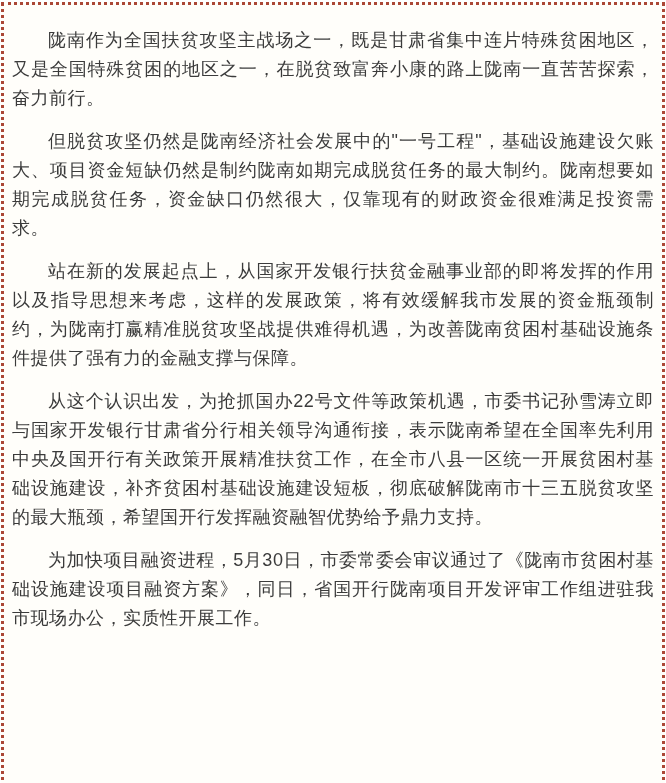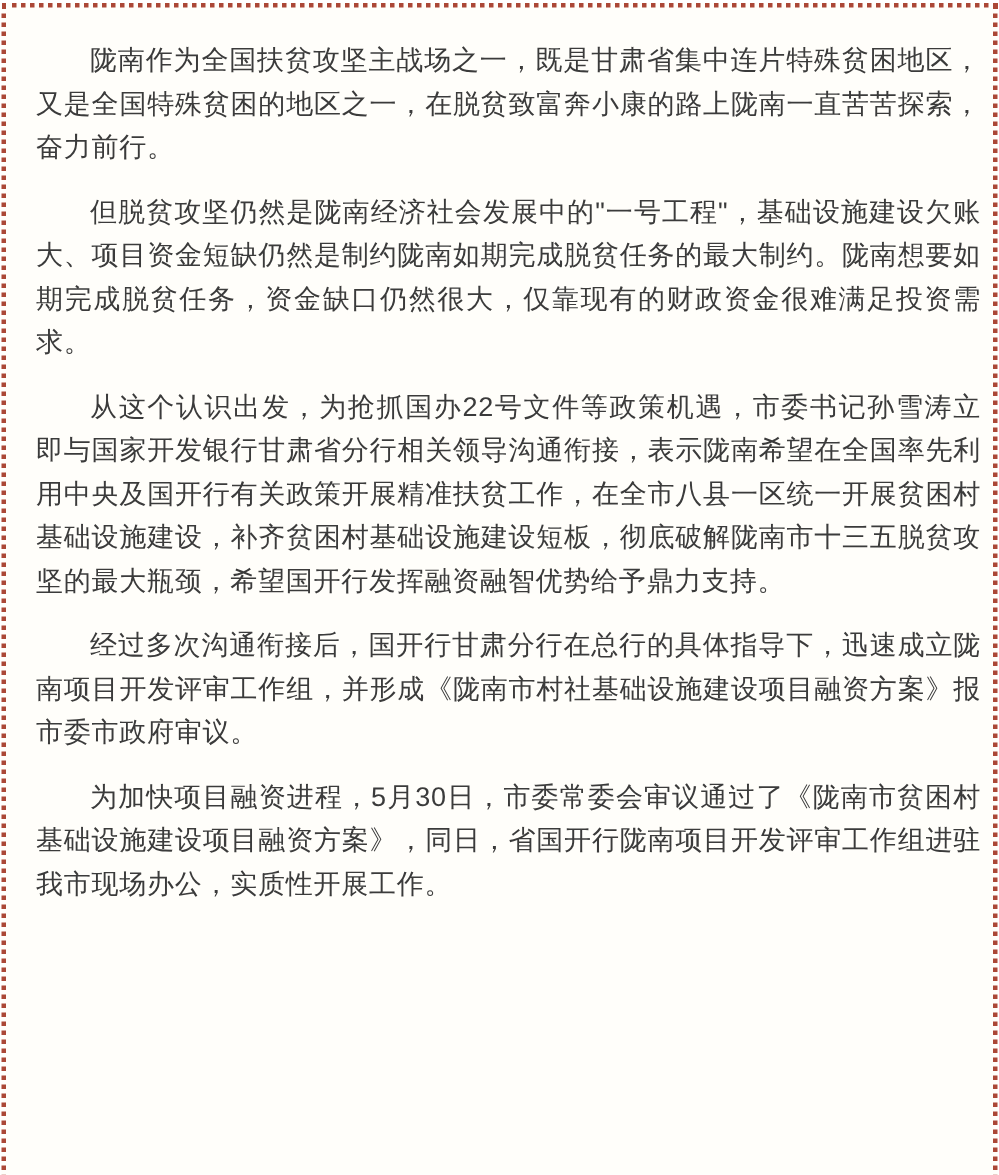--- a/index.html
+++ b/index.html
@@ -19,32 +19,32 @@
     top: 2px;
     left: 1px;
     right: 1px;
     height: 840px; 
     box-sizing: border-box;
     border: 3px dotted #ab4736;
     background: #fffefa;
     padding: 21px 8px 20px 8px;
   }
   .article-frame p {
-    margin: 0 0 14px 12px;
+    margin: 0 0 14px 0;
     padding: 0;
     font-size: 18px;
     line-height: 29px;
     color: #3b3b3b;
     text-indent: 2em;
     text-align: justify;
     letter-spacing: 0.5px;
   }
 </style>
 </head>
 <body>
 
 <div class="article-frame">
   <p>陇南作为全国扶贫攻坚主战场之一，既是甘肃省集中连片特殊贫困地区，又是全国特殊贫困的地区之一，在脱贫致富奔小康的路上陇南一直苦苦探索，奋力前行。</p>
   <p>但脱贫攻坚仍然是陇南经济社会发展中的"一号工程"，基础设施建设欠账大、项目资金短缺仍然是制约陇南如期完成脱贫任务的最大制约。陇南想要如期完成脱贫任务，资金缺口仍然很大，仅靠现有的财政资金很难满足投资需求。</p>
+  <p>站在新的发展起点上，从国家开发银行扶贫金融事业部的即将发挥的作用以及指导思想来考虑，这样的发展政策，将有效缓解我市发展的资金瓶颈制约，为陇南打赢精准脱贫攻坚战提供难得机遇，为改善陇南贫困村基础设施条件提供了强有力的金融支撑与保障。</p>
   <p>从这个认识出发，为抢抓国办22号文件等政策机遇，市委书记孙雪涛立即与国家开发银行甘肃省分行相关领导沟通衔接，表示陇南希望在全国率先利用中央及国开行有关政策开展精准扶贫工作，在全市八县一区统一开展贫困村基础设施建设，补齐贫困村基础设施建设短板，彻底破解陇南市十三五脱贫攻坚的最大瓶颈，希望国开行发挥融资融智优势给予鼎力支持。</p>
-  <p>经过多次沟通衔接后，国开行甘肃分行在总行的具体指导下，迅速成立陇南项目开发评审工作组，并形成《陇南市村社基础设施建设项目融资方案》报市委市政府审议。</p>
   <p>为加快项目融资进程，5月30日，市委常委会审议通过了《陇南市贫困村基础设施建设项目融资方案》，同日，省国开行陇南项目开发评审工作组进驻我市现场办公，实质性开展工作。</p>
 </div>
 
 </body></html>

